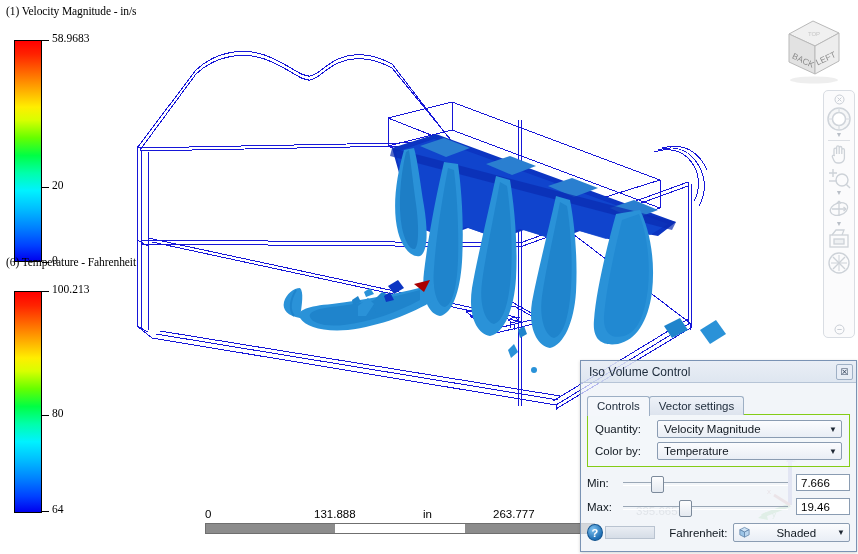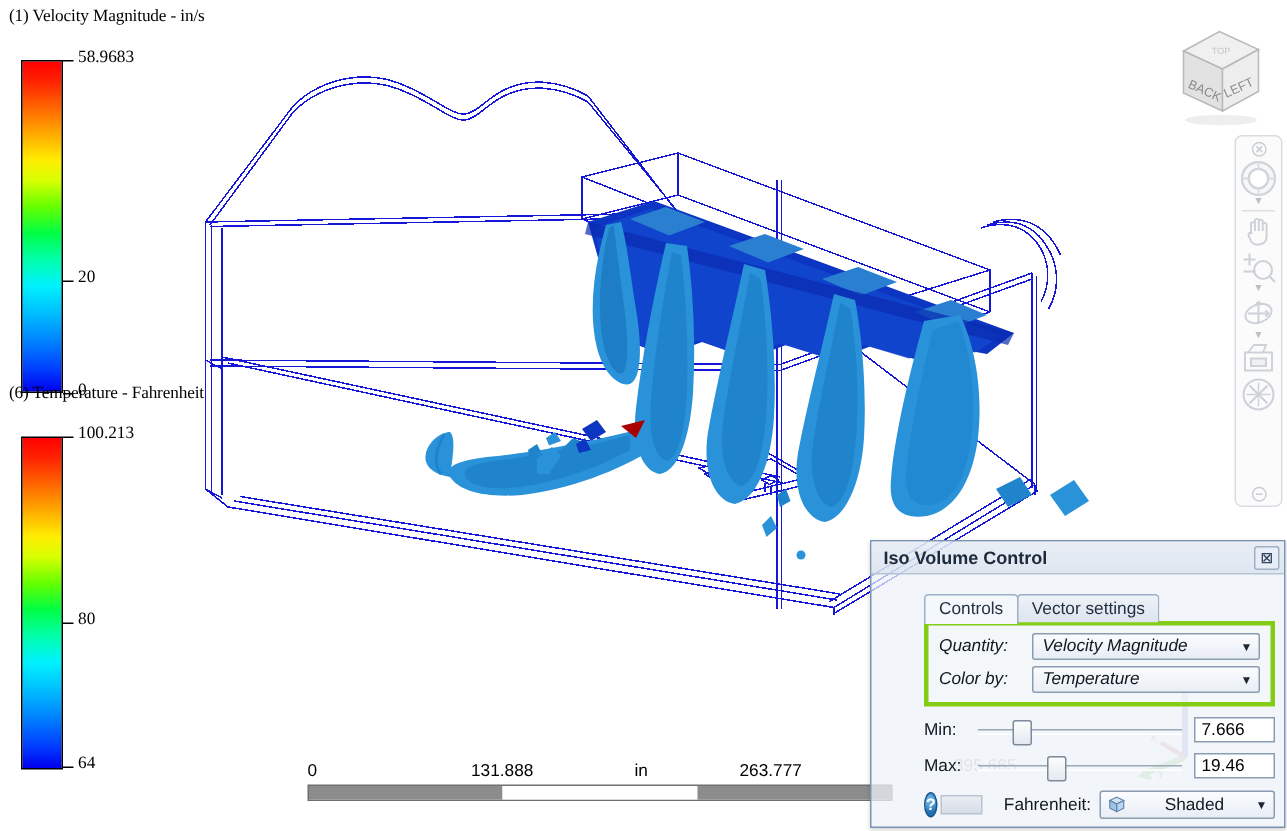--- a/index.html
+++ b/index.html
@@ -114,53 +114,52 @@
     box-shadow: 0 1px 3px rgba(0,0,0,0.18);
     font-size: 11.5px;
   }
   #dialog-titlebar {
     height: 21px;
     background: linear-gradient(to bottom, rgba(226,233,243,0.55), rgba(206,218,233,0.55));
     border-bottom: 1px solid #b6c4d6;
     display: flex; align-items: center;
     padding: 0 3px 0 8px;
     position: relative;
-    font-weight: bold;
   }
   #dialog-title { font-size: 12px; color: #1c2a3a; flex: 1; }
   #dialog-close {
     width: 15px; height: 14px;
     border: 1px solid #9fb0c5;
     background: rgba(232,238,246,0.8);
     display: flex; align-items: center; justify-content: center;
     font-size: 9px; color: #33445c; border-radius: 2px;
   }
-  #dialog-body { padding: 12px 6px 0 6px; position: relative; margin-left: 29px; }
+  #dialog-body { padding: 12px 6px 0 6px; position: relative; }
 
   .tabs { display: flex; align-items: flex-end; height: 20px; position: relative; z-index: 2; }
   .tab {
     padding: 3px 9px 3px 9px;
     border: 1px solid #9dafc4;
     border-bottom: none;
     border-radius: 3px 3px 0 0;
     background: linear-gradient(to bottom, #eef2f8, #dde4ee);
     color: #23303f; margin-right: -1px;
     font-size: 11.5px;
   }
   .tab.active {
     background: #f4f7fb;
     position: relative; top: 1px;
     padding-bottom: 4px;
   }
   .panel-box {
-    border: 3px solid #84cc16;
+    border: 1px solid #84cc16;
     background: rgba(244,247,251,0.55);
     padding: 5px 7px 6px 7px;
     margin-top: -1px;
-    position: relative; z-index: 1; font-style: italic;
+    position: relative; z-index: 1;
   }
   .field-row { display: flex; align-items: center; margin-bottom: 4px; }
   .field-row:last-child { margin-bottom: 0; }
   .field-label { width: 62px; color: #101820; font-size: 11.5px; }
   .combo {
     flex: 1;
     height: 18px;
     border: 1px solid #8a9cb2;
     background: linear-gradient(to bottom, #fbfcfe, #e9eef5);
     display: flex; align-items: center;

